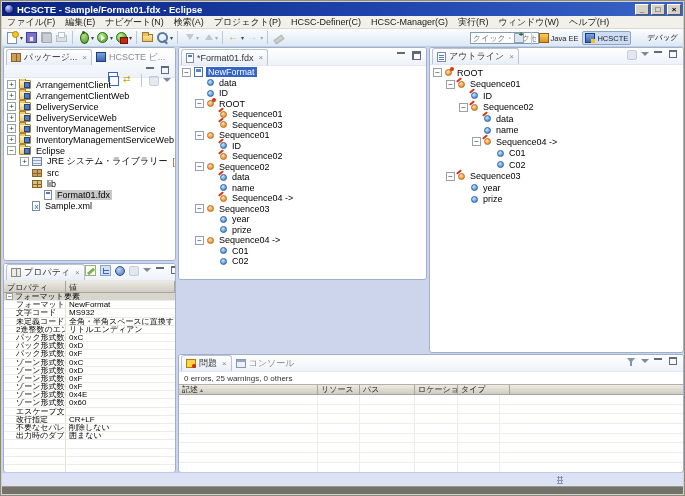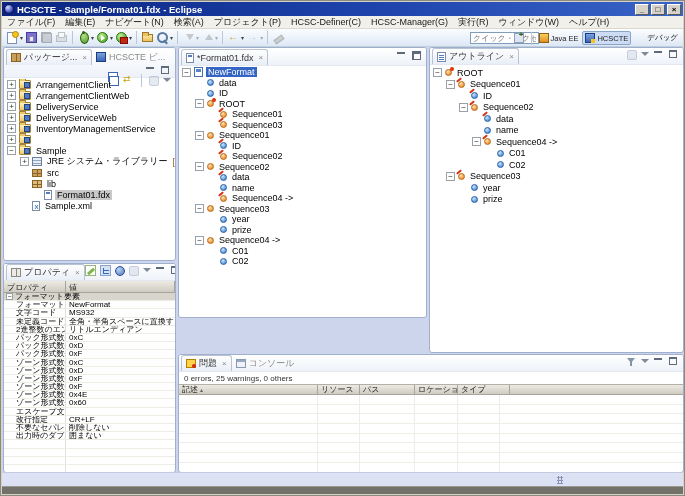--- a/index.html
+++ b/index.html
@@ -89,21 +89,21 @@
   .ic-p-open-perspective::after { content:"+"; position:absolute; right:-1px; top:-4px; color:#2c6410; font-size:8px; font-weight:bold; }
   .ic-p-java-ee { background:linear-gradient(#f8d060,#e09020); border:1px solid #906010; }
   .ic-p-hcscte { background:linear-gradient(#7aa2e0,#3a66b4); border:1px solid #1c3c80; }
   .ic-p-hcscte::after { content:""; position:absolute; right:-1px; bottom:-1px; width:4px; height:4px; background:#f6c41c; }
 
   
   .workbench { position:absolute; left:1px; top:46px; right:1px; bottom:23px; background:#ccd5ec; }
   .panel { position:absolute; background:#fff; border:1px solid #9fb0cc; border-radius:3px; overflow:hidden; }
   #p-pkg      { left:2px;   top:46px;  width:173px; height:214px; }
   #p-props    { left:2px;   top:262px; width:173px; height:210px; }
-  #p-editor   { left:177px; top:46px;  width:249px; height:271px; }
+  #p-editor   { left:177px; top:46px;  width:249px; height:233px; }
   #p-outline  { left:428px; top:46px;  width:255px; height:306px; }
   #p-problems { left:177px; top:353px; width:506px; height:119px; }
 
   .phead { height:17px; background:linear-gradient(#ffffff,#eef2f9); border-bottom:1px solid #e2e7f0;
     display:flex; align-items:flex-end; position:relative; }
   .vtab { display:flex; align-items:center; gap:3px; padding:0 4px; font-size:9px; color:#333;
     height:16px; white-space:nowrap; }
   .vtab.active { background:linear-gradient(#fefefe,#e9eef7); border:1px solid #b9c3d4; border-bottom:none;
     border-radius:3px 3px 0 0; margin-left:2px; }
   .vtab.inactive { color:#8a8a8a; }
@@ -389,25 +389,26 @@
           <span class="tlabel">DeliveryServiceWeb</span>
         </div>
         <div class="trow" style="padding-left: 3px;">
           <span class="exp">+</span>
           <span class="ti ic-project"></span>
           <span class="tlabel">InventoryManagementService</span>
         </div>
         <div class="trow" style="padding-left: 3px;">
           <span class="exp">+</span>
           <span class="ti ic-project"></span>
+          <span class="tlabel">InventoryManagementServiceWeb</span>
         </div>
         <div class="trow" style="padding-left: 3px;">
           <span class="exp">−</span>
           <span class="ti ic-project-open"></span>
-          <span class="tlabel">Sample</span>
+          <span class="tlabel">Eclipse</span>
         </div>
         <div class="trow" style="padding-left: 16px;">
           <span class="exp">+</span>
           <span class="ti ic-jre"></span>
           <span class="tlabel">JRE システム・ライブラリー</span>
           <span class="tsuffix">[jdk]</span>
         </div>
         <div class="trow" style="padding-left: 16px;">
           <span class="exp noexp"></span>
           <span class="ti ic-pkgfolder"></span>

